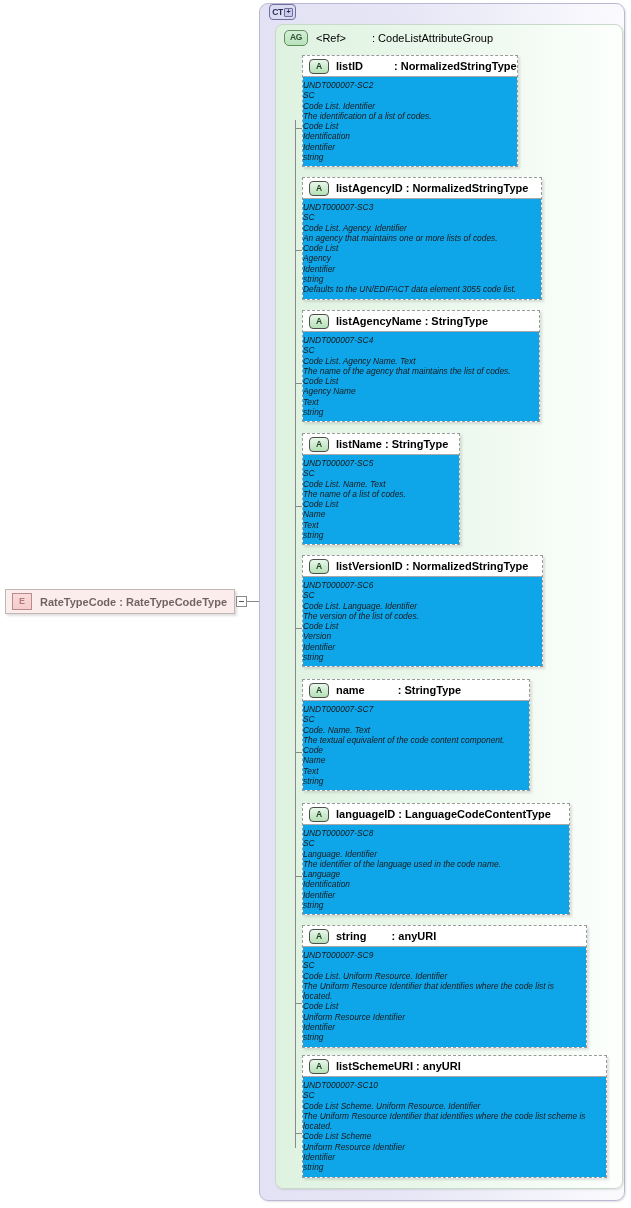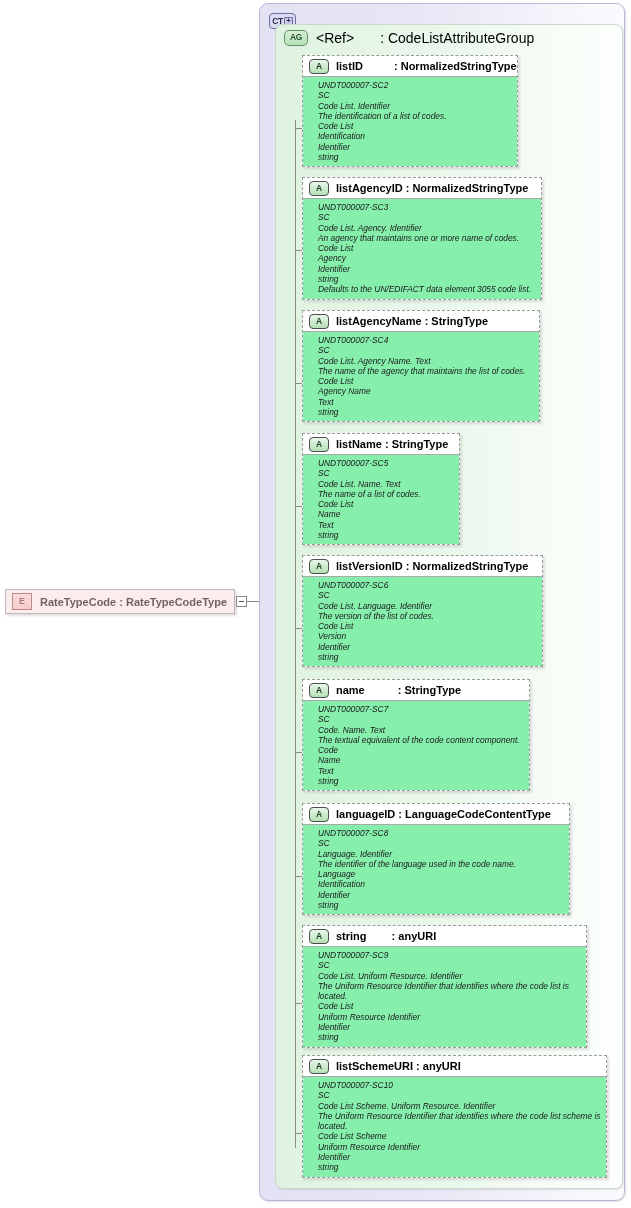--- a/index.html
+++ b/index.html
@@ -28,21 +28,21 @@
     background: linear-gradient(to right, #e2e2f4 0%, #e6e6f6 40%, #fbfbfe 100%);
     box-shadow: 1px 1px 2px rgba(0,0,0,0.12);
   }
   #ct-header {
     position: absolute;
     left: 0;
     top: 0;
     width: 100%;
     height: 25px;
     display: flex;
-    align-items: flex-end;
+    align-items: flex-start;
     padding-left: 9px;
     box-sizing: border-box;
   }
   .ct-icon {
     width: 25px;
     height: 14px;
     border: 1px solid #6e6ea0;
     border-radius: 4px;
     background: #dadaf0;
     display: inline-flex;
@@ -108,21 +108,21 @@
     display: inline-flex;
     align-items: center;
     justify-content: center;
     font-size: 8.5px;
     font-weight: bold;
     color: #2e5530;
     letter-spacing: -0.3px;
     line-height: 1;
   }
   #ag-ref {
-    font-size: 14px;
+    font-size: 11px;
     color: #000;
     margin-left: 8px;
     white-space: nowrap;
   }
   #ag-ref .refname { font-weight: normal; }
   #ag-ref .sep { display: inline-block; width: 26px; }
   #ag-ref .reftype { font-weight: normal; }
 
   
   #tree-line {
@@ -169,22 +169,22 @@
   .attr-title {
     font-size: 11px;
     font-weight: bold;
     color: #000;
     margin-left: 7px;
     white-space: nowrap;
     text-align: right;
   }
   .attr-title .pad { display: inline-block; }
   .attr-body {
-    padding: 3px 5px 4px 15px;
-    background: #86efac;
+    padding: 3px 5px 4px 0;
+    background: #0ea5e9;
   }
   .attr-body div {
     font-size: 8.4px;
     font-style: italic;
     color: #1a1a1a;
     line-height: 10.3px;
     white-space: nowrap;
     font-family: "Liberation Sans", sans-serif;
   }
   .attr-body div.wrap { white-space: normal; }
@@ -324,21 +324,21 @@
     <div class="stub" style="top: 250px; width: 7px;"></div>
     <div class="attr" style="left: 302px; top: 177px; width: 240px;">
       <div class="attr-head">
         <span class="a-icon">A</span>
         <span class="attr-title"><span>listAgencyID</span><span class="pad" style="width: 0px;"></span><span> : NormalizedStringType</span></span>
       </div>
       <div class="attr-body">
         <div>UNDT000007-SC3</div>
         <div>SC</div>
         <div>Code List. Agency. Identifier</div>
-        <div>An agency that maintains one or more name of codes.</div>
+        <div>An agency that maintains one or more lists of codes.</div>
         <div>Code List</div>
         <div>Agency</div>
         <div>Identifier</div>
         <div>string</div>
         <div>Defaults to the UN/EDIFACT data element 3055 code list.</div>
       </div>
     </div>
     <div class="stub" style="top: 383px; width: 7px;"></div>
     <div class="attr" style="left: 302px; top: 310px; width: 238px;">
       <div class="attr-head">

